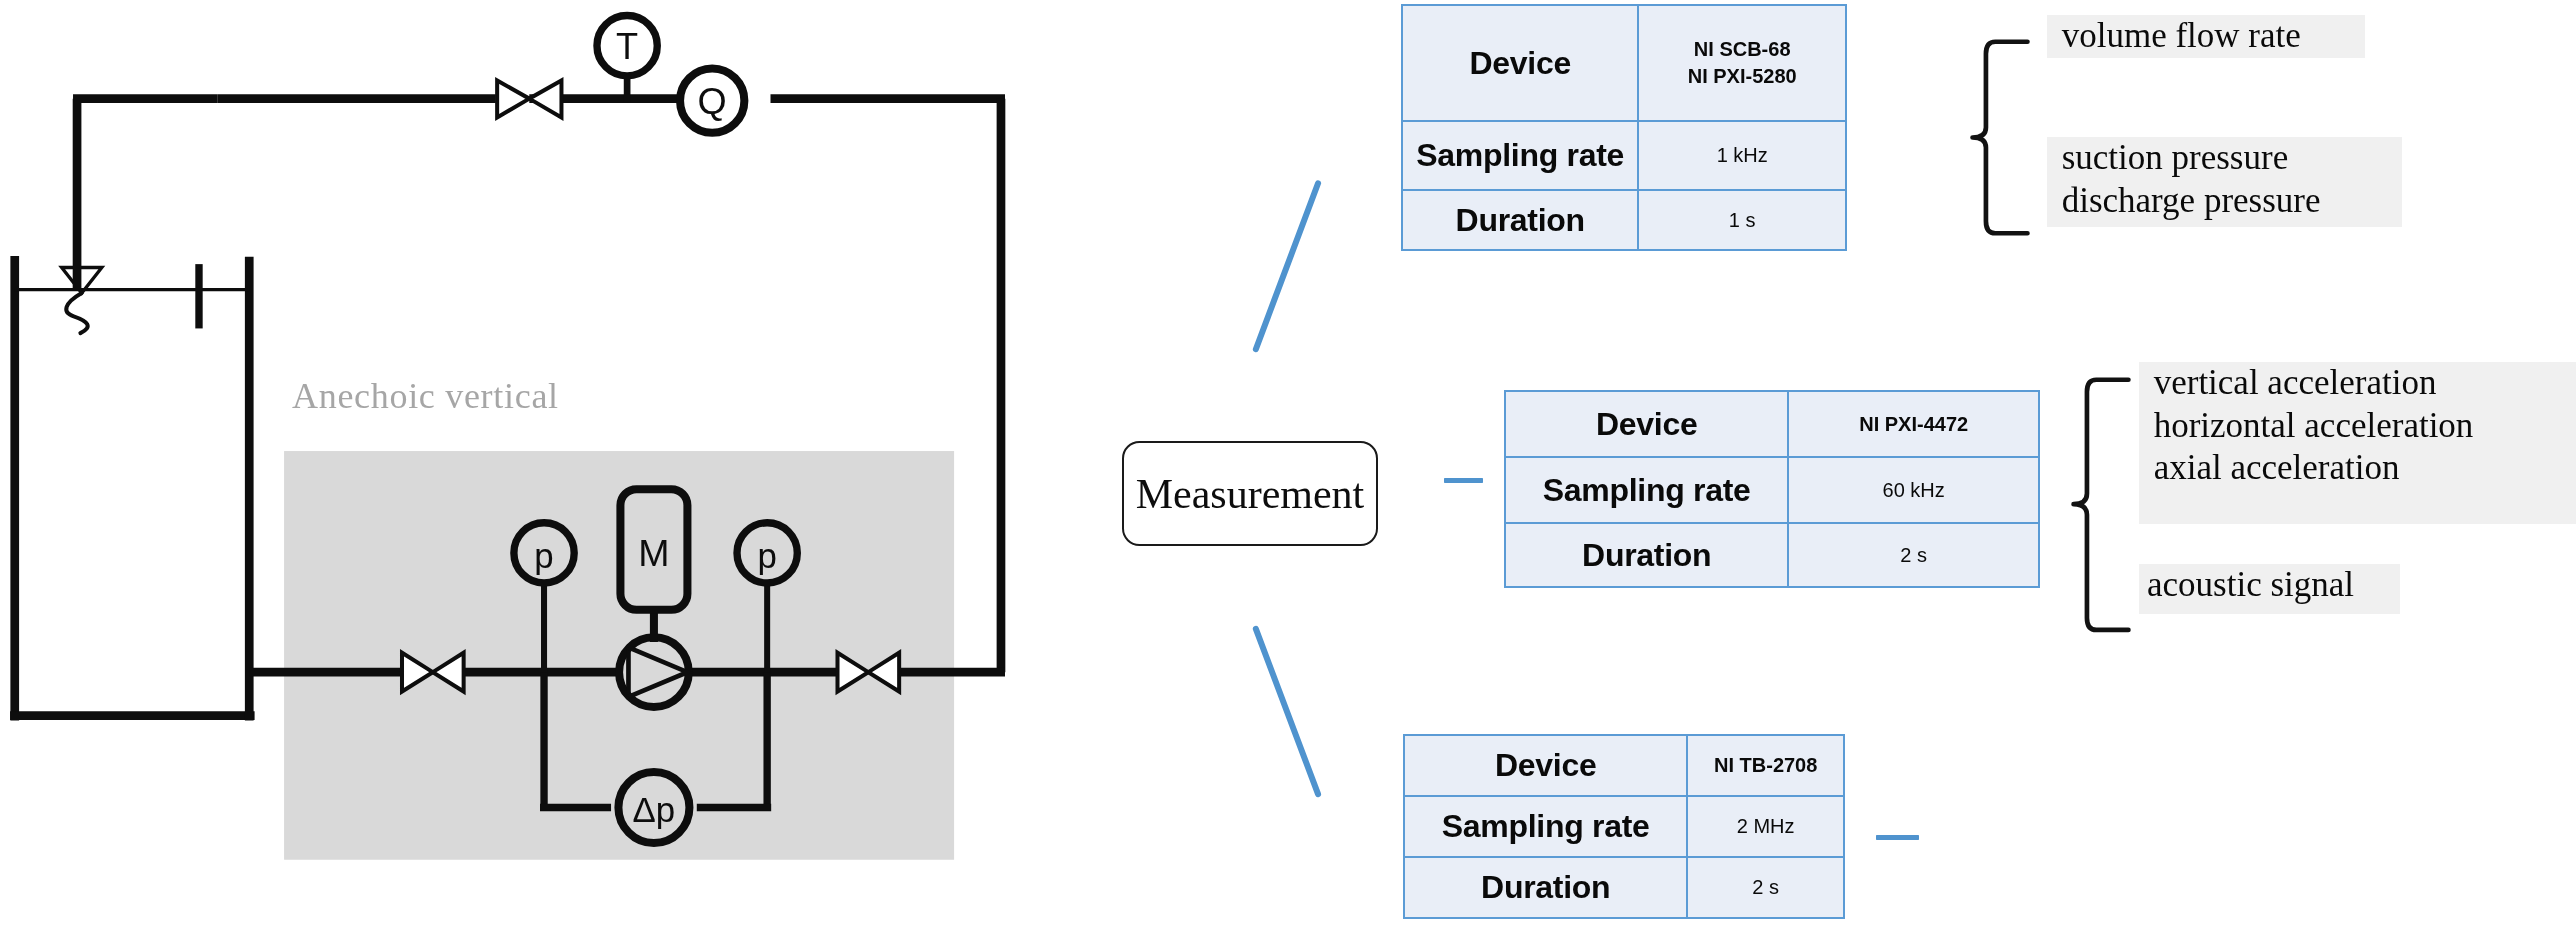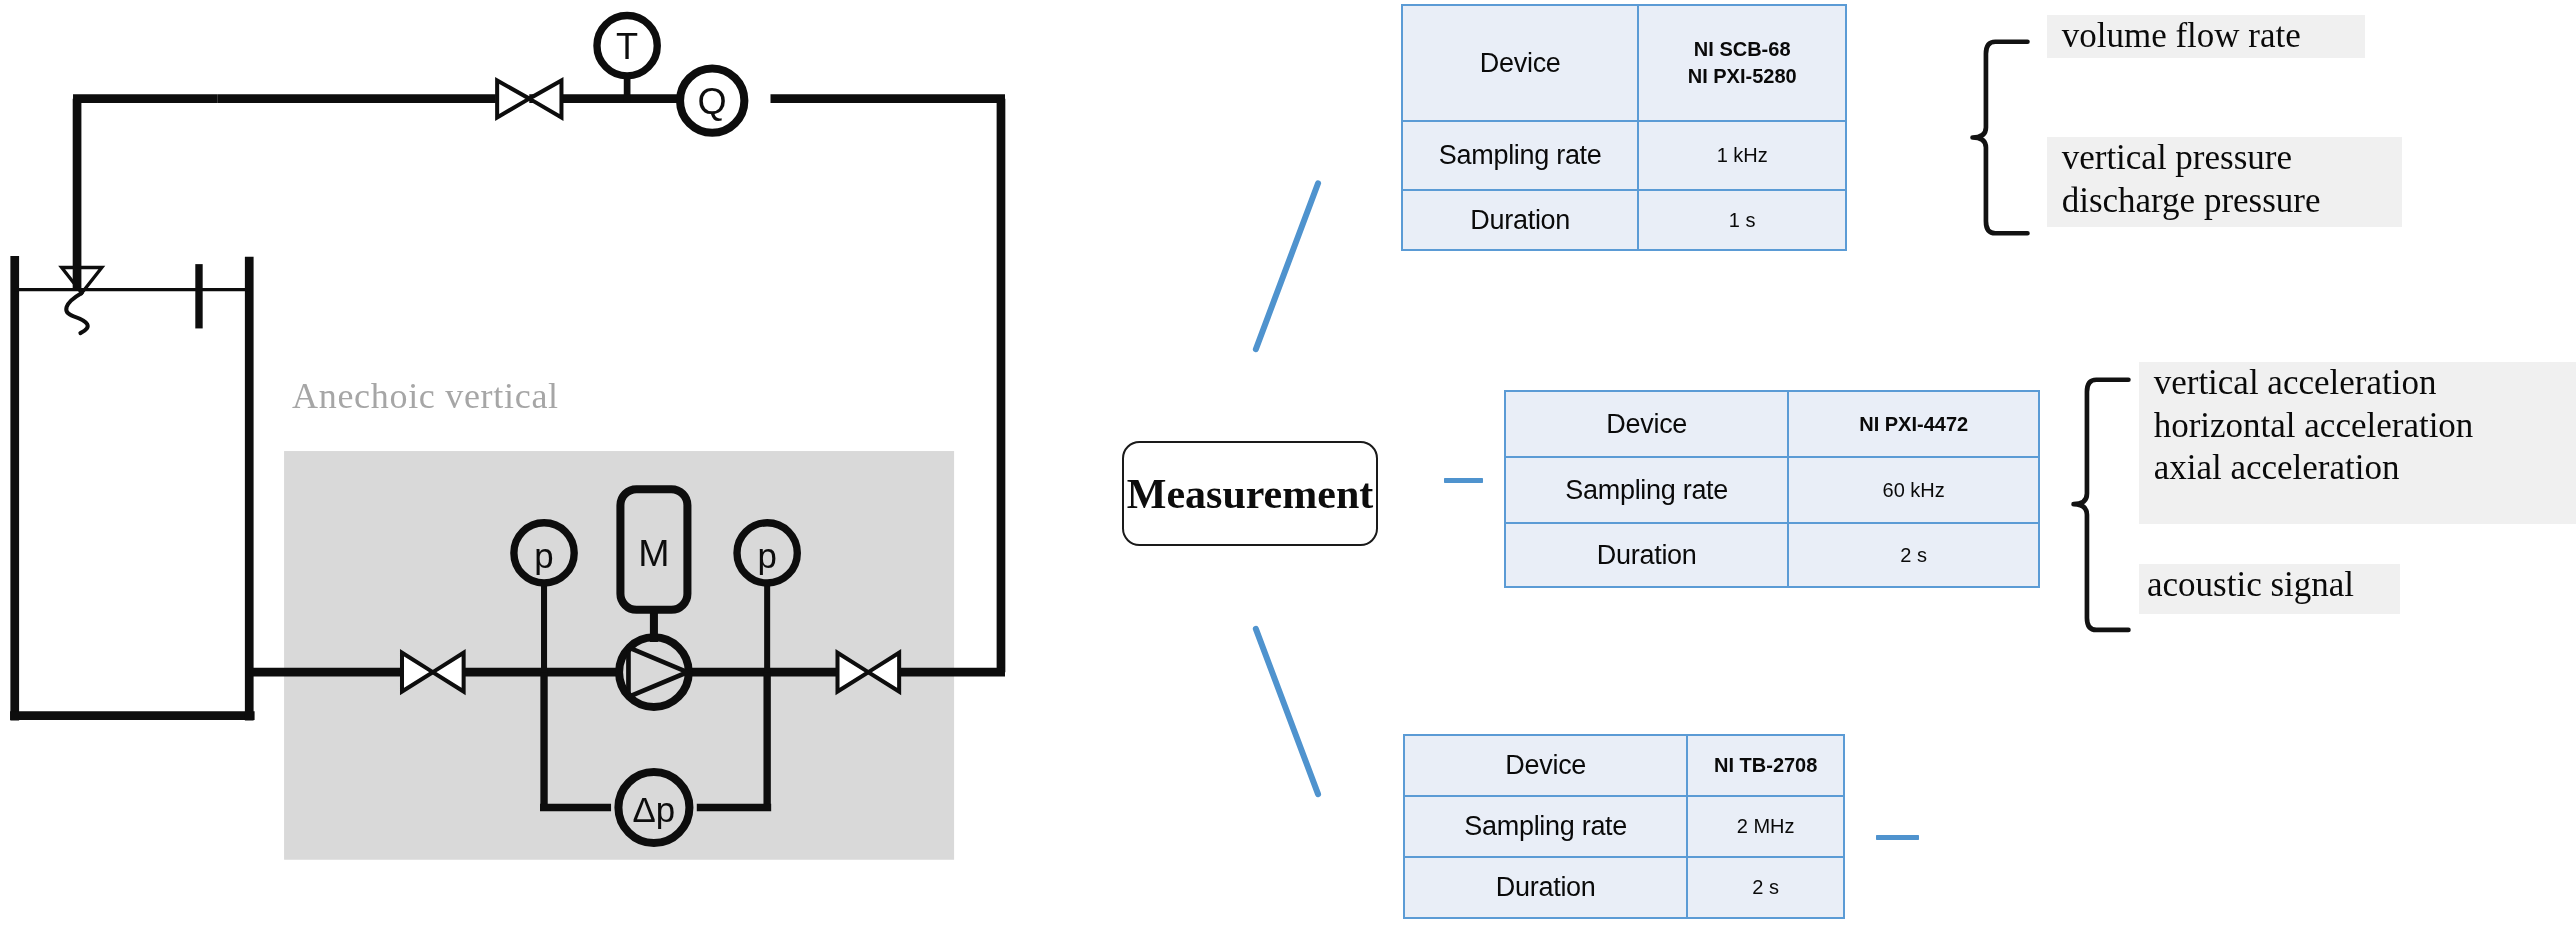--- a/index.html
+++ b/index.html
@@ -49,21 +49,20 @@
     border: 2px solid #1a1a1a;
     border-radius: 17.4px;
     background: #ffffff;
     display: flex;
     align-items: center;
     justify-content: center;
     font-size: 42px;
     color: #0d0d0d;
     font-family: "Liberation Serif", "DejaVu Serif", serif;
     box-sizing: border-box;
-    font-weight: bold;
   }
 
   .blue-dash {
     position: absolute;
     height: 5.4px;
     background: #4f93ce;
     border-radius: 0.7px;
   }
 
   
@@ -76,22 +75,22 @@
   .spec-table td {
     border: 2.7px solid #5b9bd5;
     background: #e9eef7;
     text-align: center;
     vertical-align: middle;
     color: #0a0a0a;
     font-family: "Liberation Sans", "DejaVu Sans", sans-serif;
     padding: 0 6.7px;
   }
   .spec-table td.lbl {
-    font-weight: normal;
-    font-size: 27px;
+    font-weight: bold;
+    font-size: 32px;
     letter-spacing: -0.3px;
   }
   .spec-table td.val {
     font-size: 20px;
   }
   .spec-table td.val.strong {
     font-weight: bold;
   }
   .spec-table td.val .ln { display: block; line-height: 1.34; }
 
@@ -255,21 +254,21 @@
 
   <svg class="brace-svg" style="left:1963px; top:27px; width:74px; height:221px;" width="74" height="221" viewBox="0 0 110 330">
     <path d="M 96 22 L 48 22 Q 34 22 34 40 L 34 150 Q 34 165 14 165 Q 34 165 34 180 L 34 290 Q 34 308 48 308 L 96 308" fill="none" stroke="#121212" stroke-width="7" stroke-linecap="round" stroke-linejoin="round"></path>
   </svg>
 
   <div class="sig-label" style="left:2047px; top:14.7px; width:318px; height:43px; padding:0 14.7px;">
     <span class="ln">volume  flow rate</span>
   </div>
 
   <div class="sig-label" style="left:2047px; top:137px; width:355px; height:90px; padding:0 14.7px;">
-    <span class="ln">vertical pressure</span>
+    <span class="ln">suction pressure</span>
     <span class="ln">discharge  pressure</span>
   </div>
 
   <table class="spec-table" style="left:1504px; top:390px; width:536px;">
     <tbody>
       <tr>
         <td class="lbl" style="width:268px; height:64px;">Device</td>
         <td class="val strong">NI PXI-4472</td>
       </tr>
       <tr>

